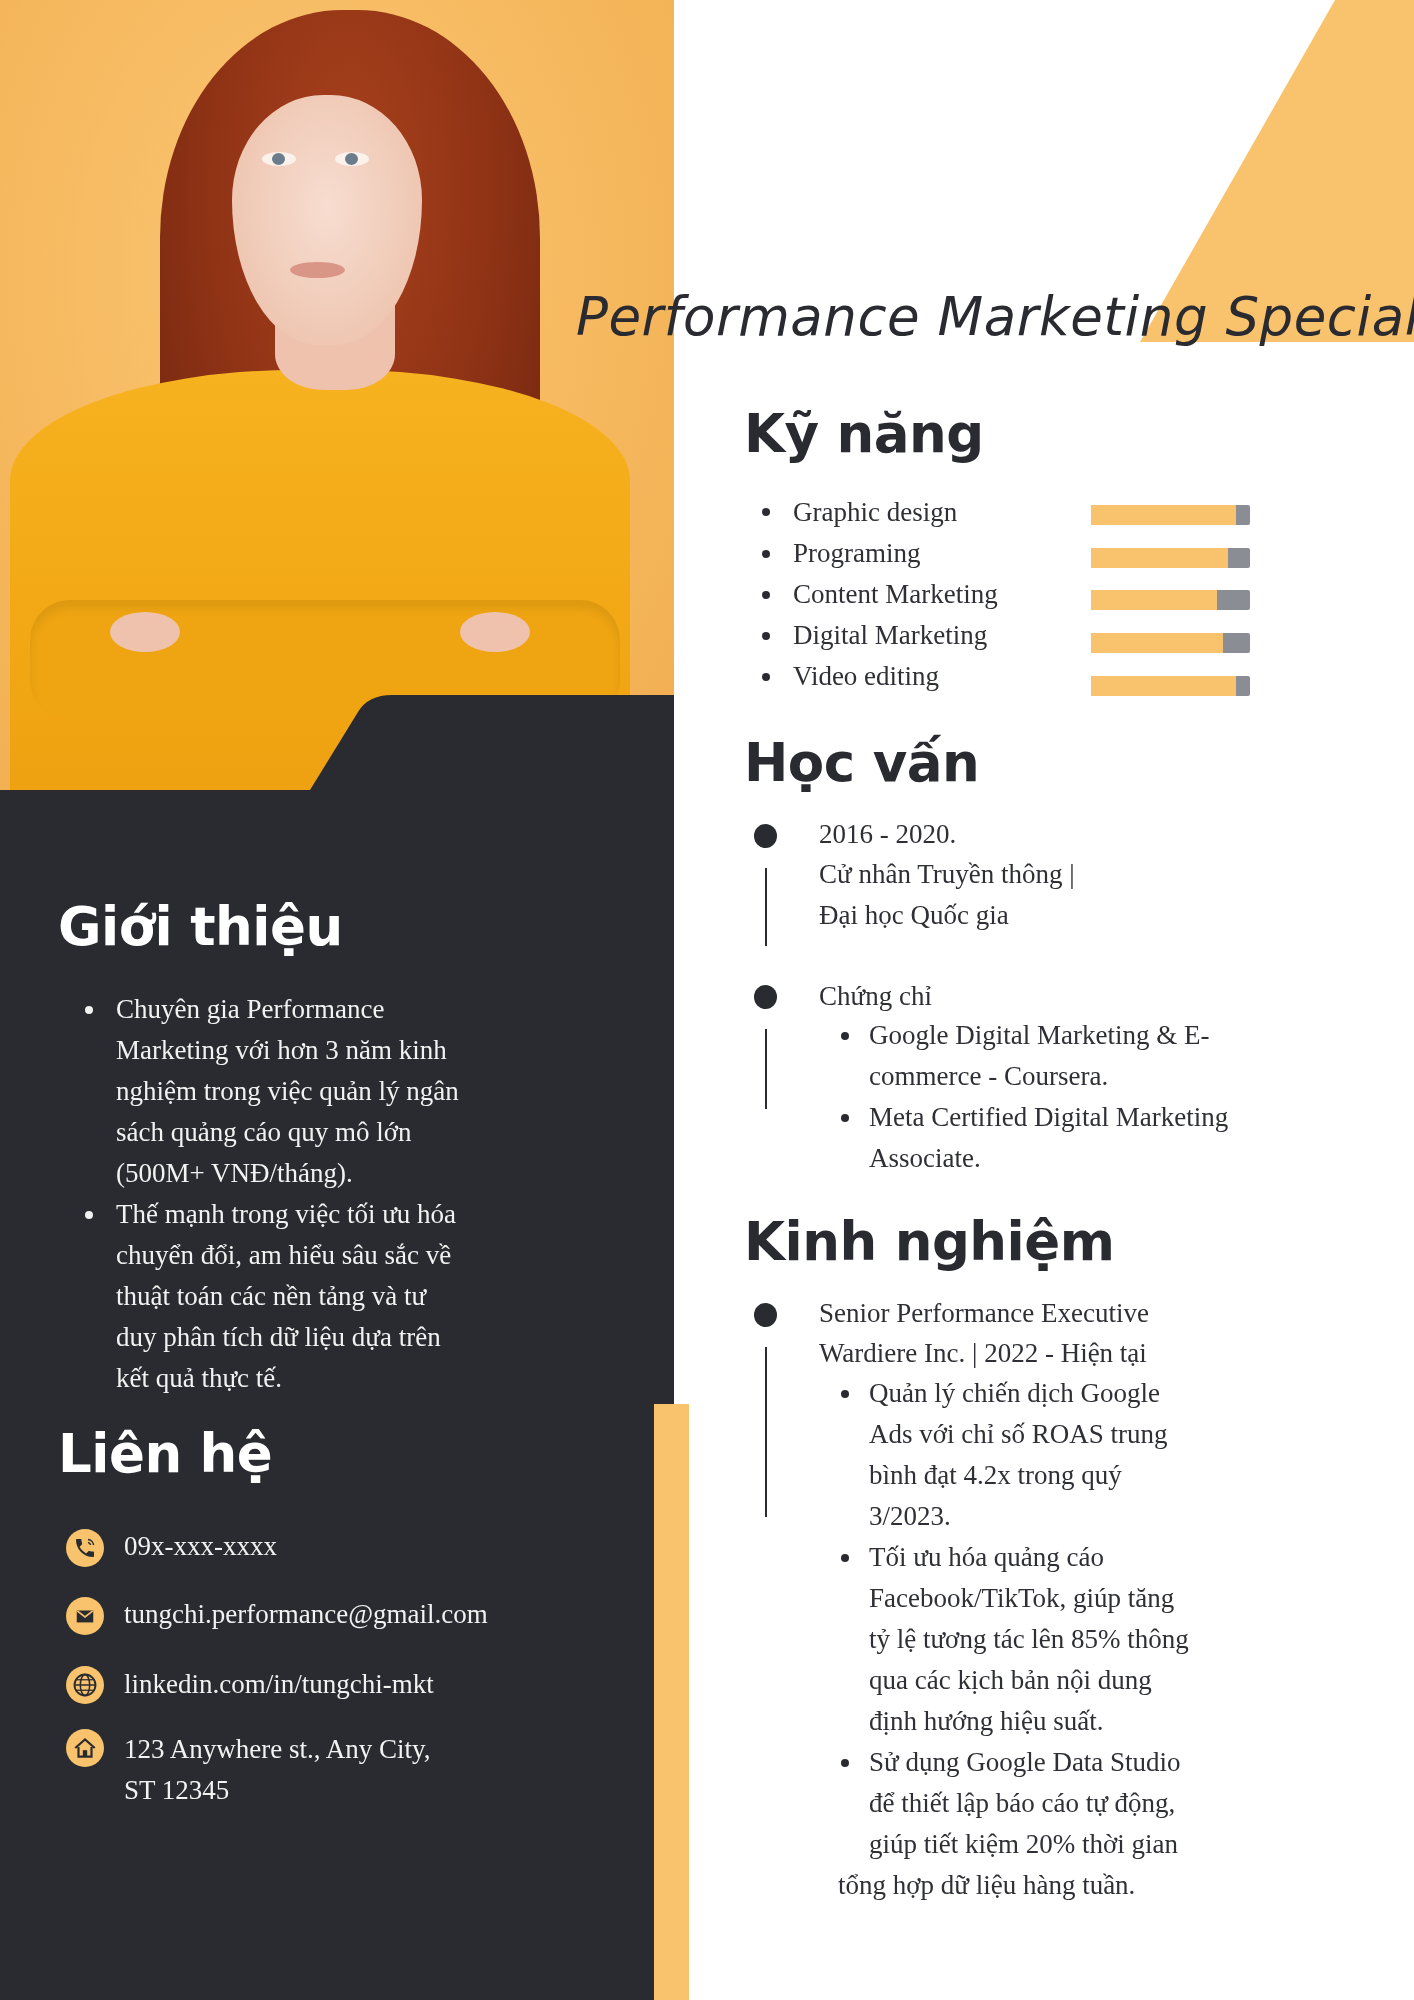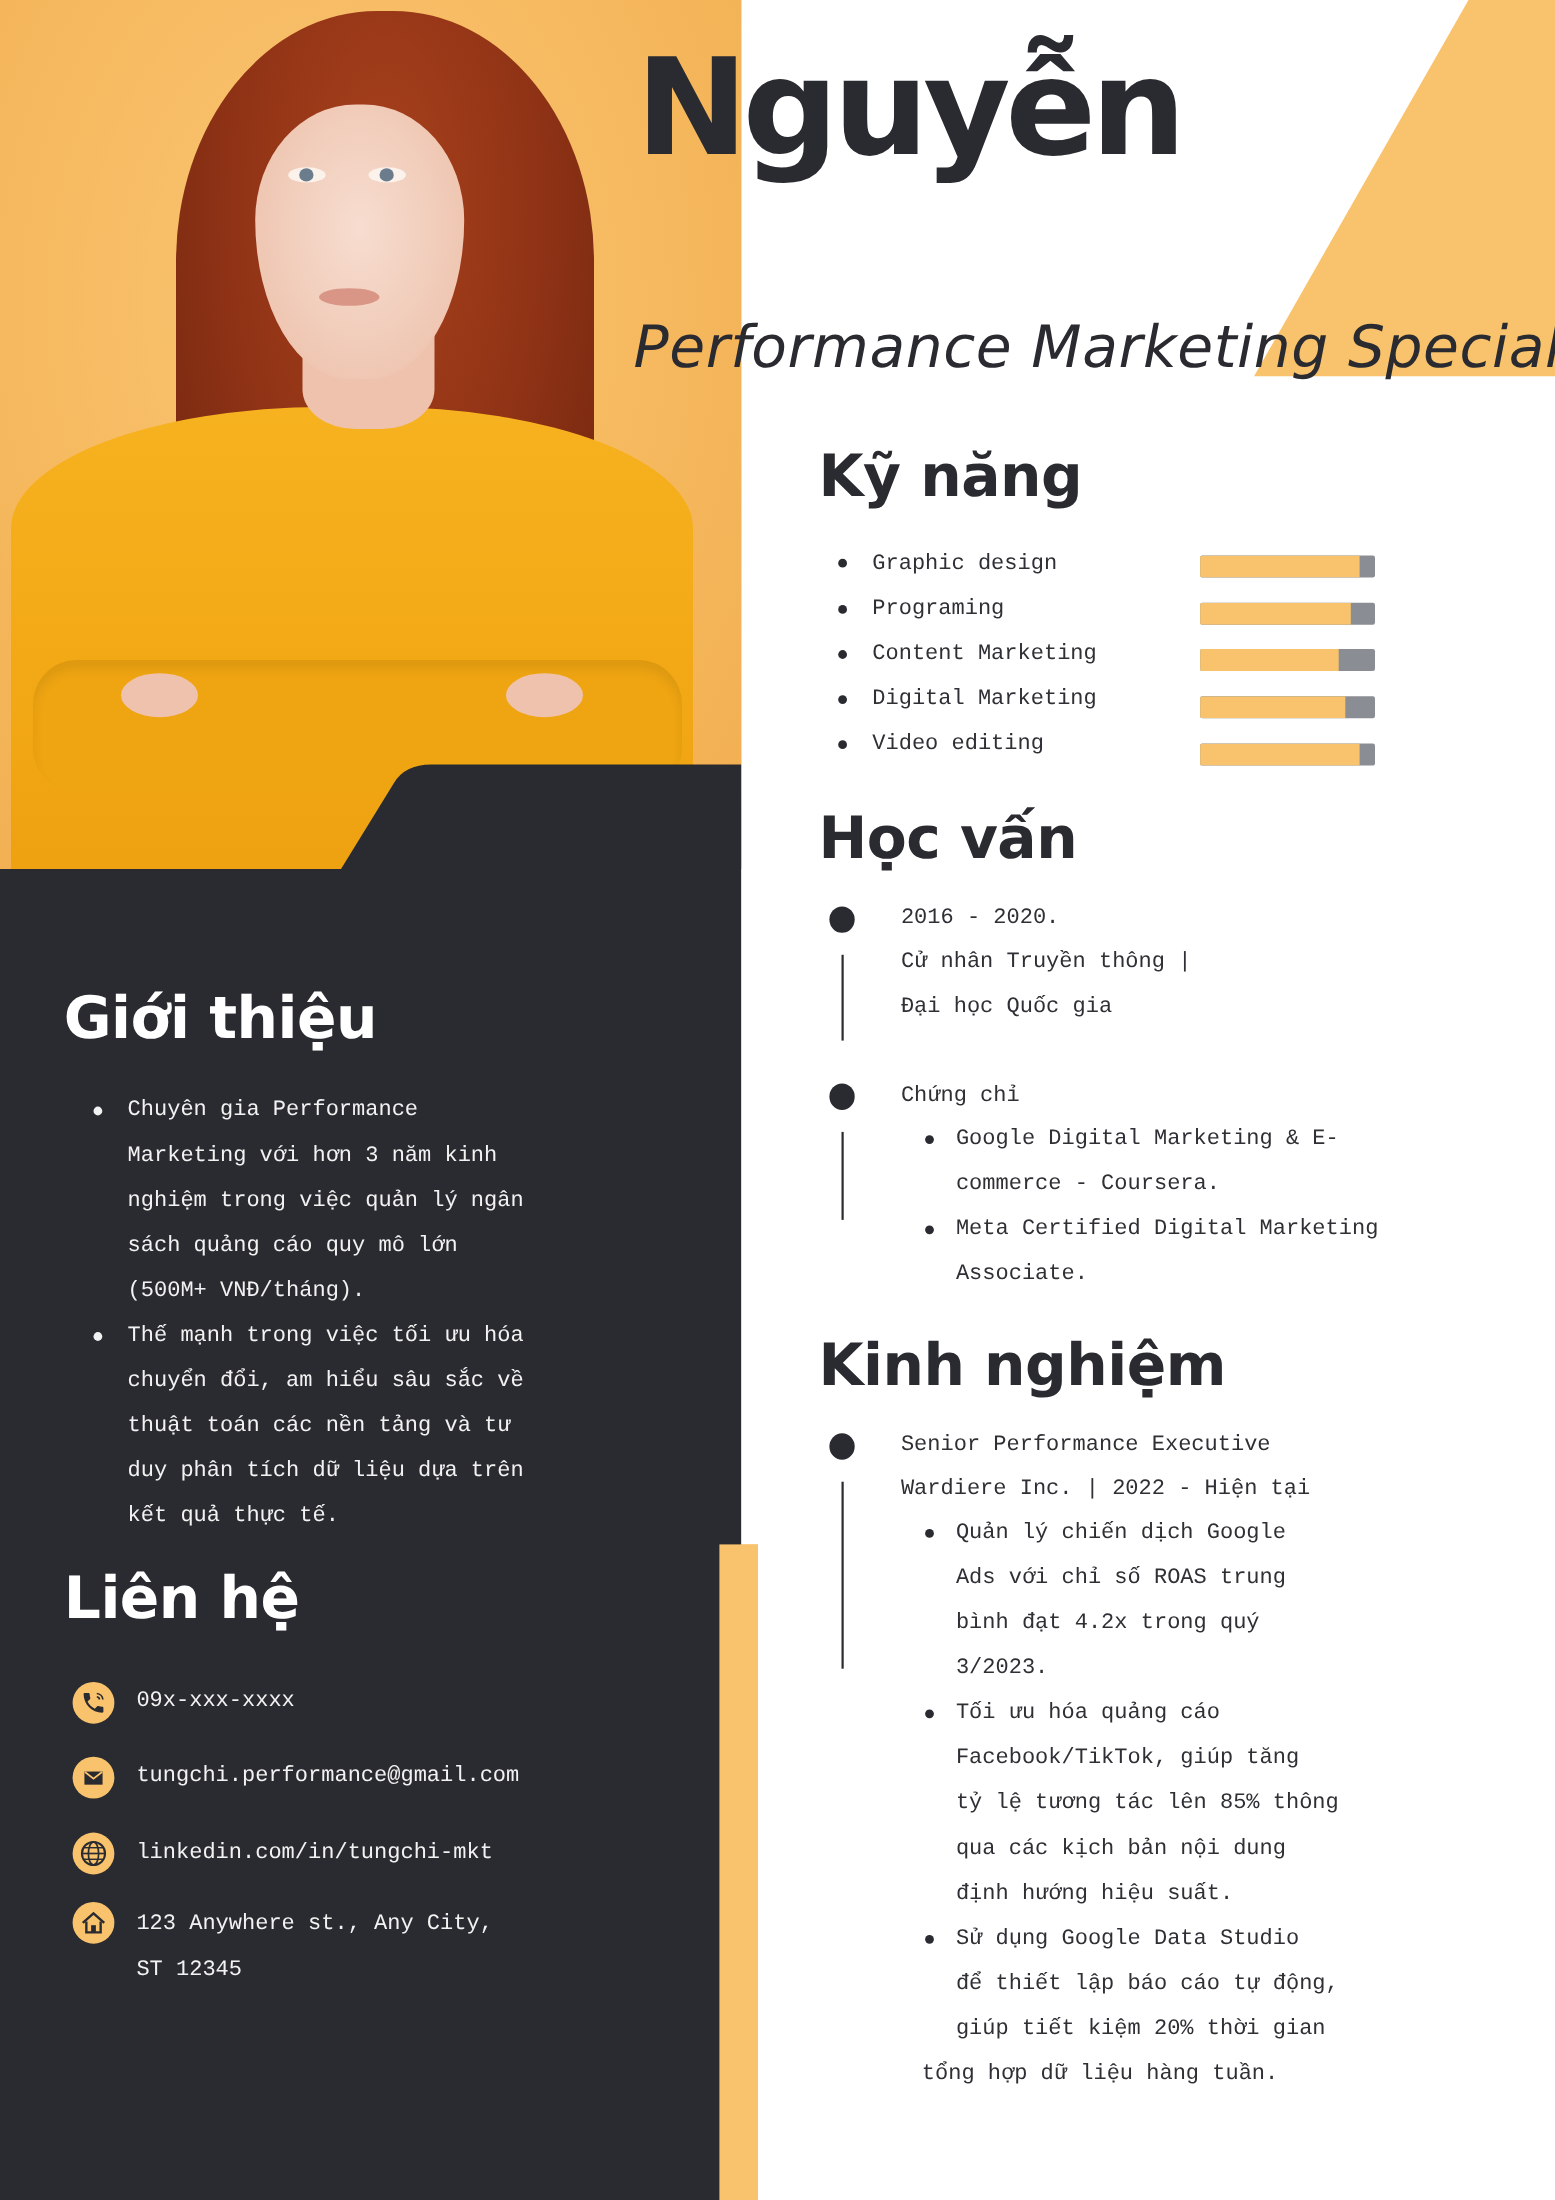--- a/index.html
+++ b/index.html
@@ -34,21 +34,21 @@
   
   #name { left: 578px; top: 46px; font-family: "DejaVu Sans", sans-serif; font-weight: bold; font-size: 122px; line-height: 104px; letter-spacing: -5px; color: #2a2b30; white-space: nowrap; }
   #name .line { display: block; }
   #subtitle { left: 576px; top: 286px; font-family: "DejaVu Sans", sans-serif; font-style: italic; font-weight: normal; font-size: 53px; color: #2a2b30; letter-spacing: 0.5px; white-space: nowrap; }
 
   
   .heading { position: absolute; font-family: "DejaVu Sans", sans-serif; font-weight: bold; font-size: 53px; line-height: 60px; color: #2a2b30; white-space: nowrap; letter-spacing: -0.5px; }
   .heading.light { color: #ffffff; }
 
   
-  .txt { position: absolute; font-family: Liberation Mono, monospace; font-weight: normal; font-size: 20px; line-height: 41px; color: #2f3035; white-space: nowrap; }
+  .txt { position: absolute; font-family: Liberation Serif, serif; font-weight: normal; font-size: 27px; line-height: 41px; color: #2f3035; white-space: nowrap; }
   .txt.white { color: #f2f2f2; }
 
   .bullet { position: absolute; width: 8px; height: 8px; border-radius: 50%; background: #2a2b30; }
   .bullet.white { background: #f2f2f2; }
 
   
   .skill-bar { position: absolute; left: 1091px; width: 159px; height: 20px; background: #8A8D93; border-radius: 2px; overflow: hidden; }
   .skill-fill { height: 100%; background: #F8C36C; }
 
   
@@ -86,21 +86,20 @@
 
 <div id="dark-panel" class="abs">
   <svg width="674" height="2000" viewBox="0 0 674 2000">
     <path d="M0,790 L310,790 L358,712 Q368,695 392,695 L674,695 L674,2000 L0,2000 Z" fill="#2A2B30"></path>
   </svg>
 </div>
 
 <div class="abs" style="left:654px; top:1404px; width:35px; height:596px; background:#F8C36C;"></div>
 
 <div id="name" class="abs">
-  <span class="line">Nguyễn</span>
 </div>
 <div id="subtitle" class="abs">Performance Marketing Specialist</div>
 
 <div class="heading" style="left:744px; top:404px;">Kỹ năng</div>
 
 <div>
   <div class="bullet" style="left:762px; top:508px;"></div>
   <div class="txt" style="left:793px; top:492px;">Graphic design</div>
   <div class="skill-bar" style="top:505px;">
       <div class="skill-fill" style="width:91%;"></div>

